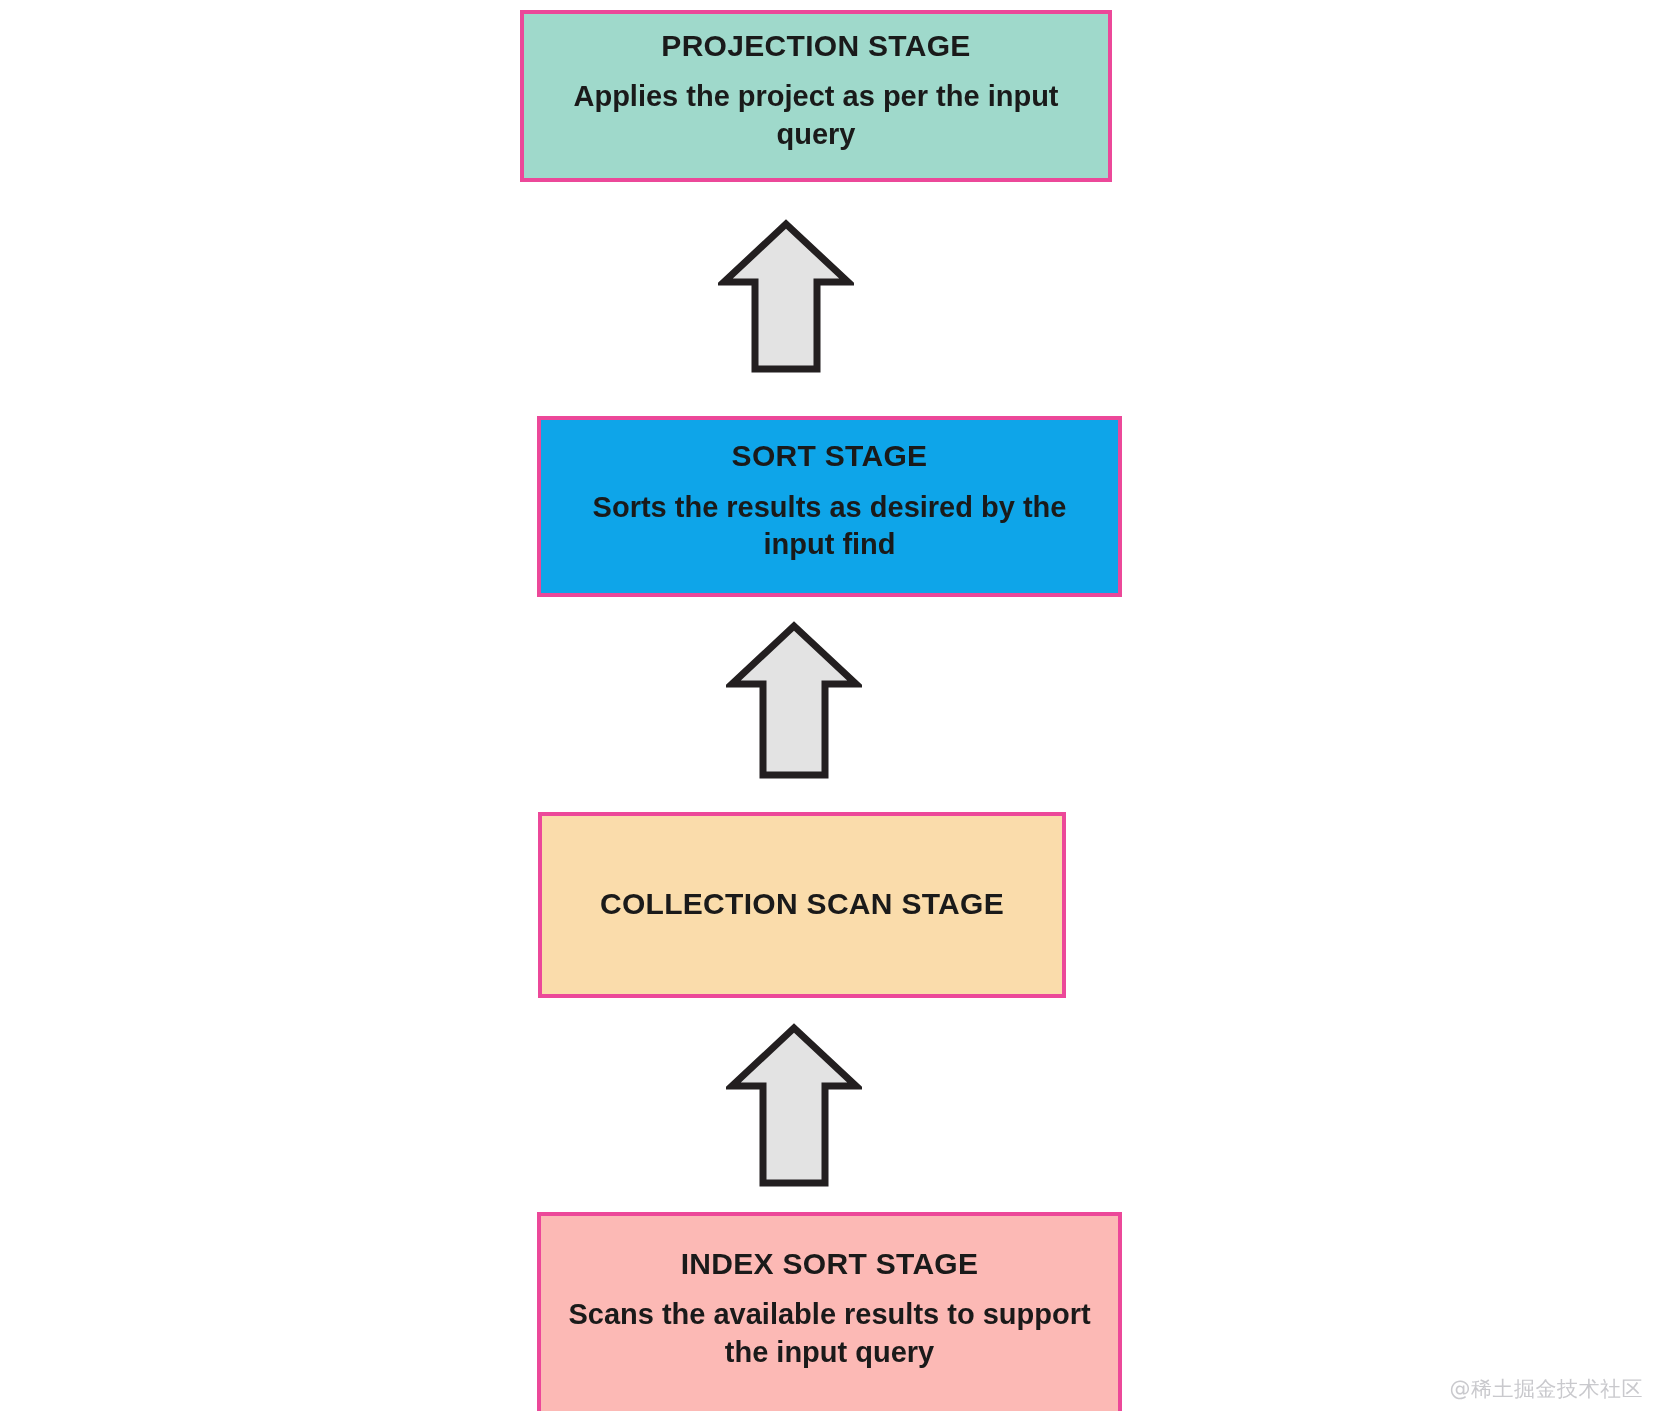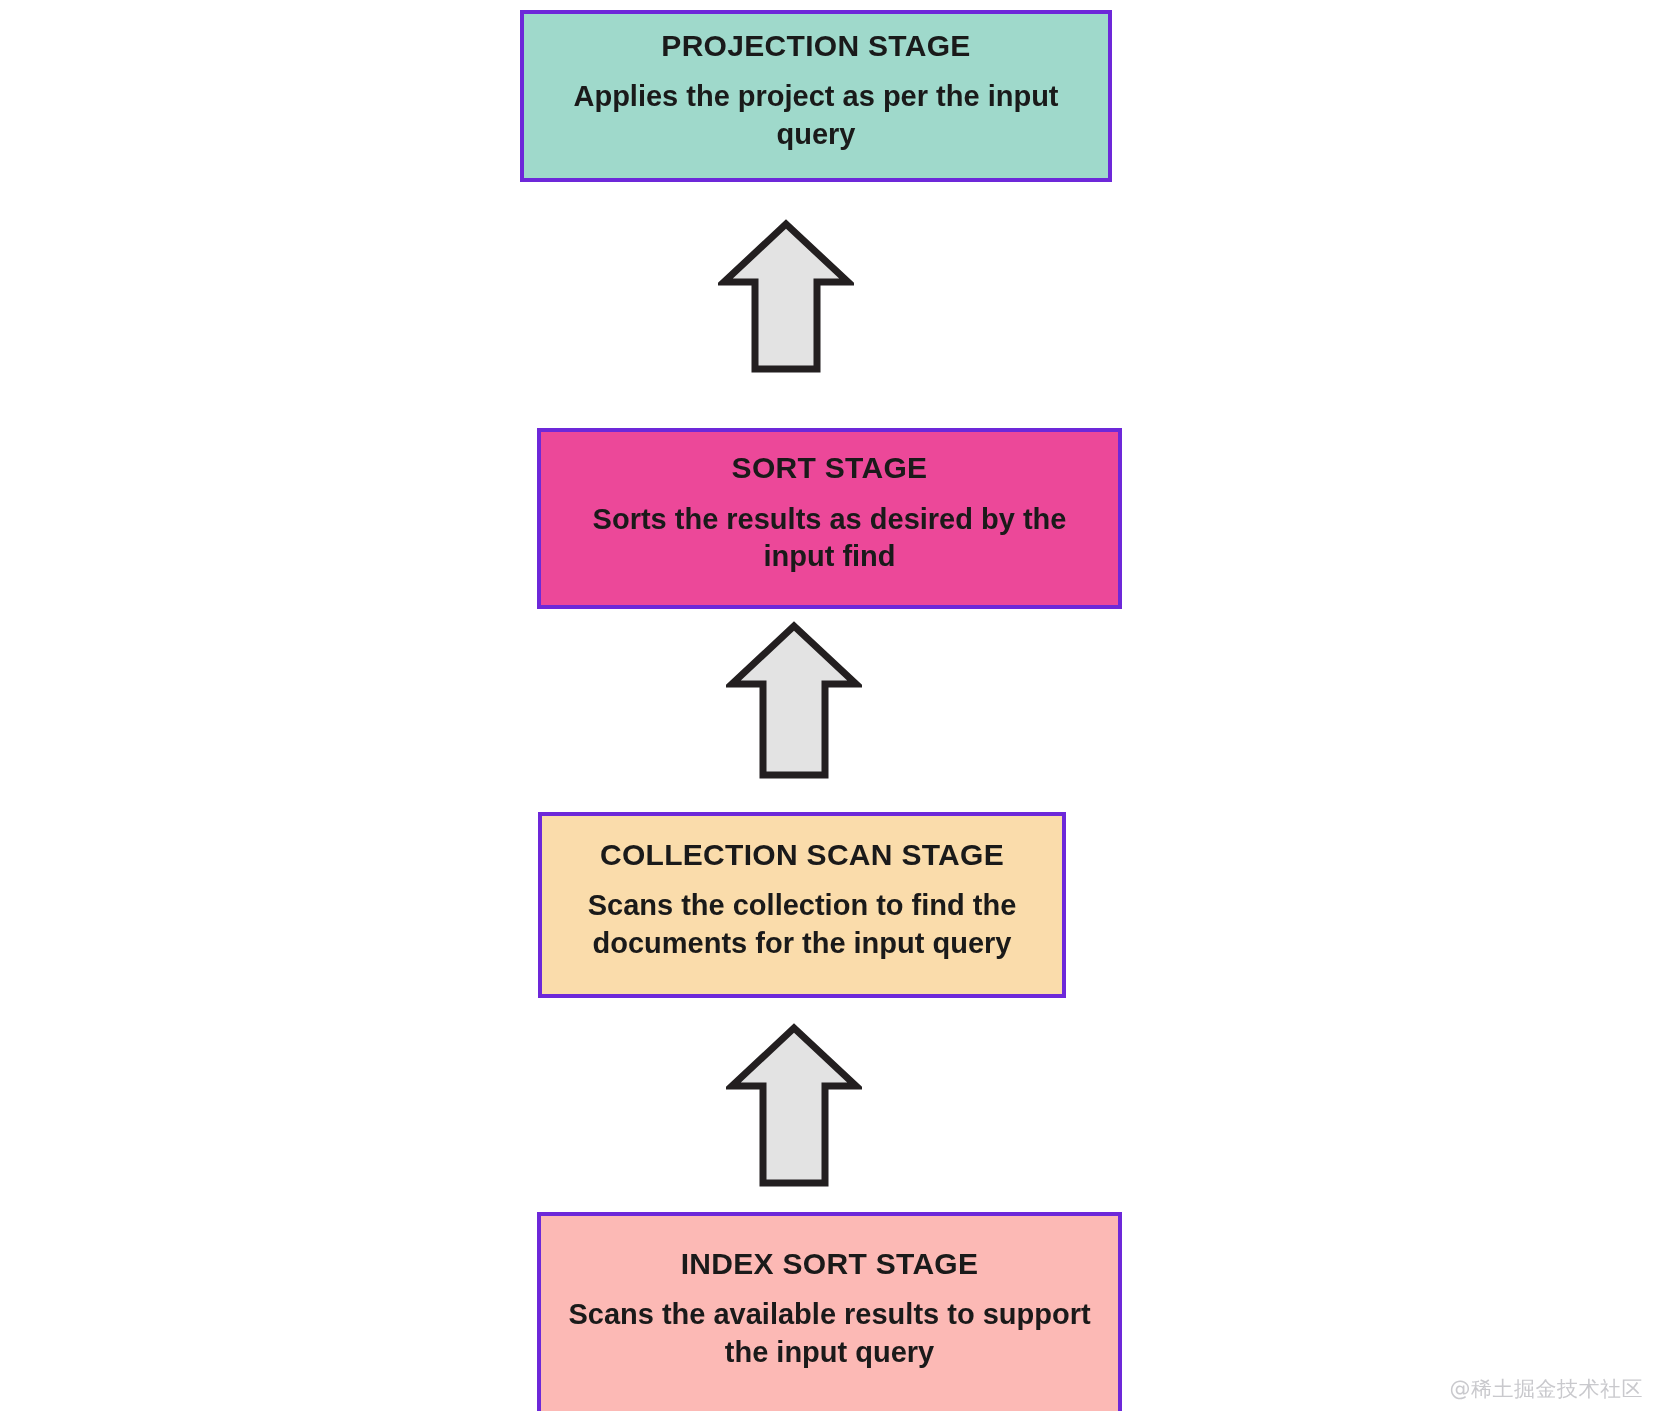--- a/index.html
+++ b/index.html
@@ -17,21 +17,21 @@
     width: 1665px;
     height: 1411px;
     background: #ffffff;
     overflow: hidden;
   }
 
   
   .stage-box {
     position: absolute;
     box-sizing: border-box;
-    border: 4px solid #6d28d9;
+    border: 4px solid #ec4899;
     display: flex;
     flex-direction: column;
     align-items: center;
     justify-content: center;
     text-align: center;
     color: #1a1a1a;
     padding: 0 14px;
   }
   .stage-title {
     font-weight: bold;
@@ -49,23 +49,23 @@
     max-width: 540px;
   }
 
   
   #box-projection {
     left: 520px;  top: 10px;
     width: 592px; height: 172px;
     background: #9fd9cb;
   }
   #box-sort {
-    left: 537px;  top: 428px;
+    left: 537px;  top: 416px;
     width: 585px; height: 181px;
-    background: #ec4899;
+    background: #0ea5e9;
   }
   #box-collection {
     left: 538px;  top: 812px;
     width: 528px; height: 186px;
     background: #fadcab;
   }
   #box-index {
     left: 537px;  top: 1212px;
     width: 585px; height: 204px;
     background: #fcb9b5;
@@ -112,21 +112,20 @@
     <div class="stage-title">SORT STAGE</div>
     <div class="stage-desc">Sorts the results as desired by the input find</div>
   </div>
 
   <svg id="arrow-collection-to-sort" class="flow-arrow" width="136" height="160" viewBox="0 0 136 160">
     <polygon points="68,6 130,64 99,64 99,155 37,155 37,64 6,64" fill="#e3e3e3" stroke="#231f20" stroke-width="7" stroke-linejoin="miter"></polygon>
   </svg>
 
   <div id="box-collection" class="stage-box">
     <div class="stage-title">COLLECTION SCAN STAGE</div>
-    <div class="stage-desc">Scans the collection to find the documents for the input query</div>
   </div>
 
   <svg id="arrow-index-to-collection" class="flow-arrow" width="136" height="166" viewBox="0 0 136 166">
     <polygon points="68,6 130,64 99,64 99,161 37,161 37,64 6,64" fill="#e3e3e3" stroke="#231f20" stroke-width="7" stroke-linejoin="miter"></polygon>
   </svg>
 
   <div id="box-index" class="stage-box">
     <div class="stage-title">INDEX SORT STAGE</div>
     <div class="stage-desc">Scans the available results to support the input query</div>
   </div>

